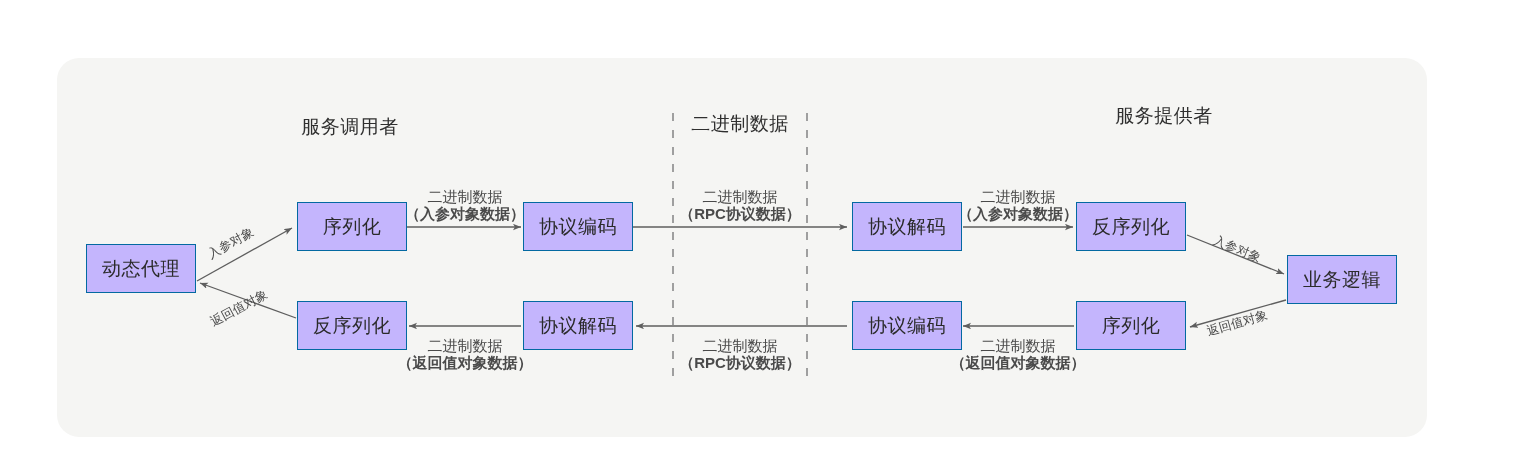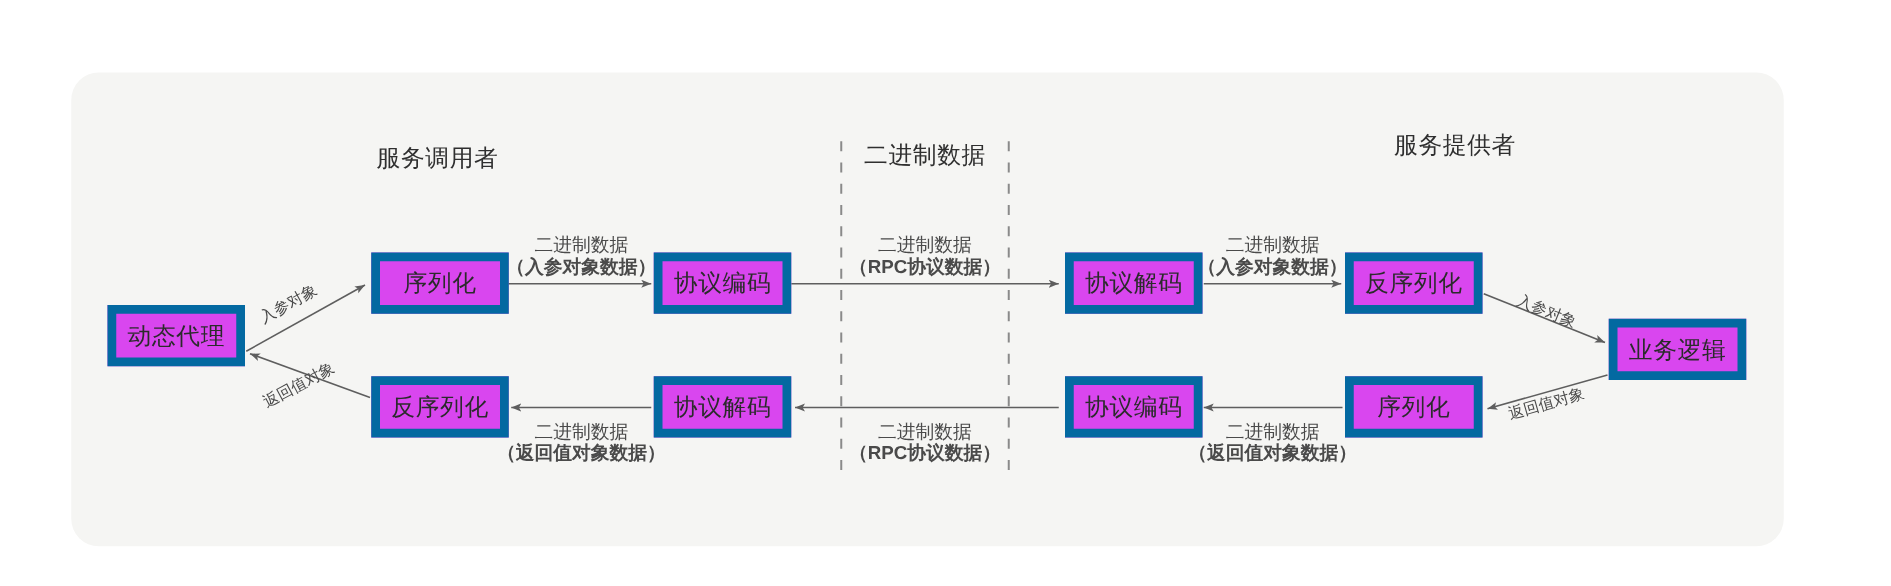--- a/index.html
+++ b/index.html
@@ -49,22 +49,22 @@
     color: #2f2f2f;
     white-space: nowrap;
     transform: translateX(-50%);
     letter-spacing: 0.5px;
   }
 
   
   .node {
     position: absolute;
     box-sizing: border-box;
-    background: #d946ef;
-    border: 7px solid #0369a1;
+    background: #c4b5fd;
+    border: 1px solid #0369a1;
     display: flex;
     align-items: center;
     justify-content: center;
     font-size: 19px;
     color: #2b2b2b;
     white-space: nowrap;
     letter-spacing: 0.5px;
   }
 
   

